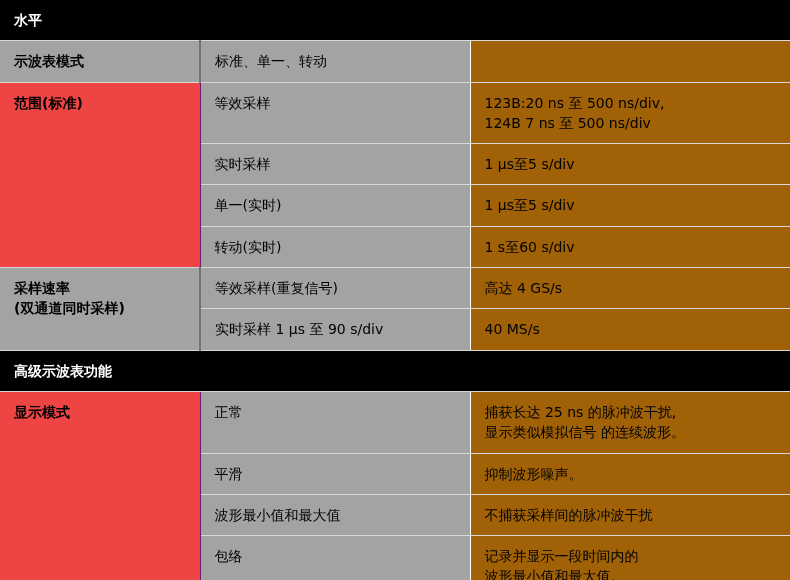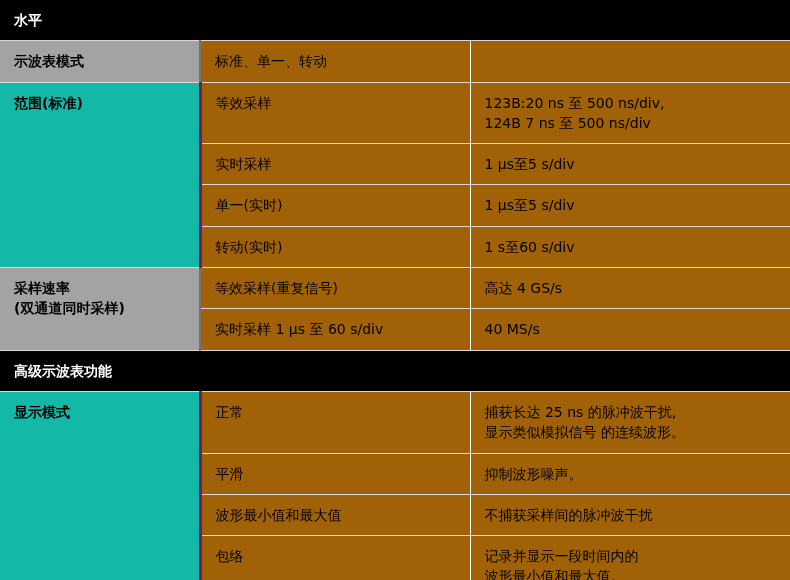--- a/index.html
+++ b/index.html
@@ -43,26 +43,26 @@
 
   
   td.label-cell {
     background: #a3a3a3;
     font-weight: bold;
     padding-left: 28px;
     border-bottom: 1px solid #ffffff;
     border-right: 2px solid #737373;
   }
   td.label-cell.plain {
-    background: #14b8a6;
-    border-right: 3px solid #701a75;
+    background: #ef4444;
+    border-right: 1px solid #701a75;
     border-bottom-color: #d8d8d8;
   }
   td.sub-cell {
-    background: #a16207;
+    background: #a3a3a3;
     border-bottom: 1px solid #ffffff;
     border-right: 1px solid #ffffff;
     font-weight: normal;
   }
   td.sub-cell.last-sub {
     border-bottom: 1px solid #d8d8d8;
   }
   td.value-cell {
     background: #a16207;
   }
@@ -117,21 +117,21 @@
 
     <tr>
       <td class="label-cell" rowspan="2">
         <span class="line">采样速率</span>
         <span class="line">(双通道同时采样)</span>
       </td>
       <td class="sub-cell">等效采样(重复信号)</td>
       <td class="value-cell">高达 4 GS/s</td>
     </tr>
     <tr>
-      <td class="sub-cell last-sub">实时采样 1 µs 至 60 s/div</td>
+      <td class="sub-cell last-sub">实时采样 1 µs 至 90 s/div</td>
       <td class="value-cell">40 MS/s</td>
     </tr>
 
     <tr class="section-row">
       <td colspan="3">高级示波表功能</td>
     </tr>
 
     <tr>
       <td class="label-cell plain" rowspan="4">显示模式</td>
       <td class="sub-cell">正常</td>

